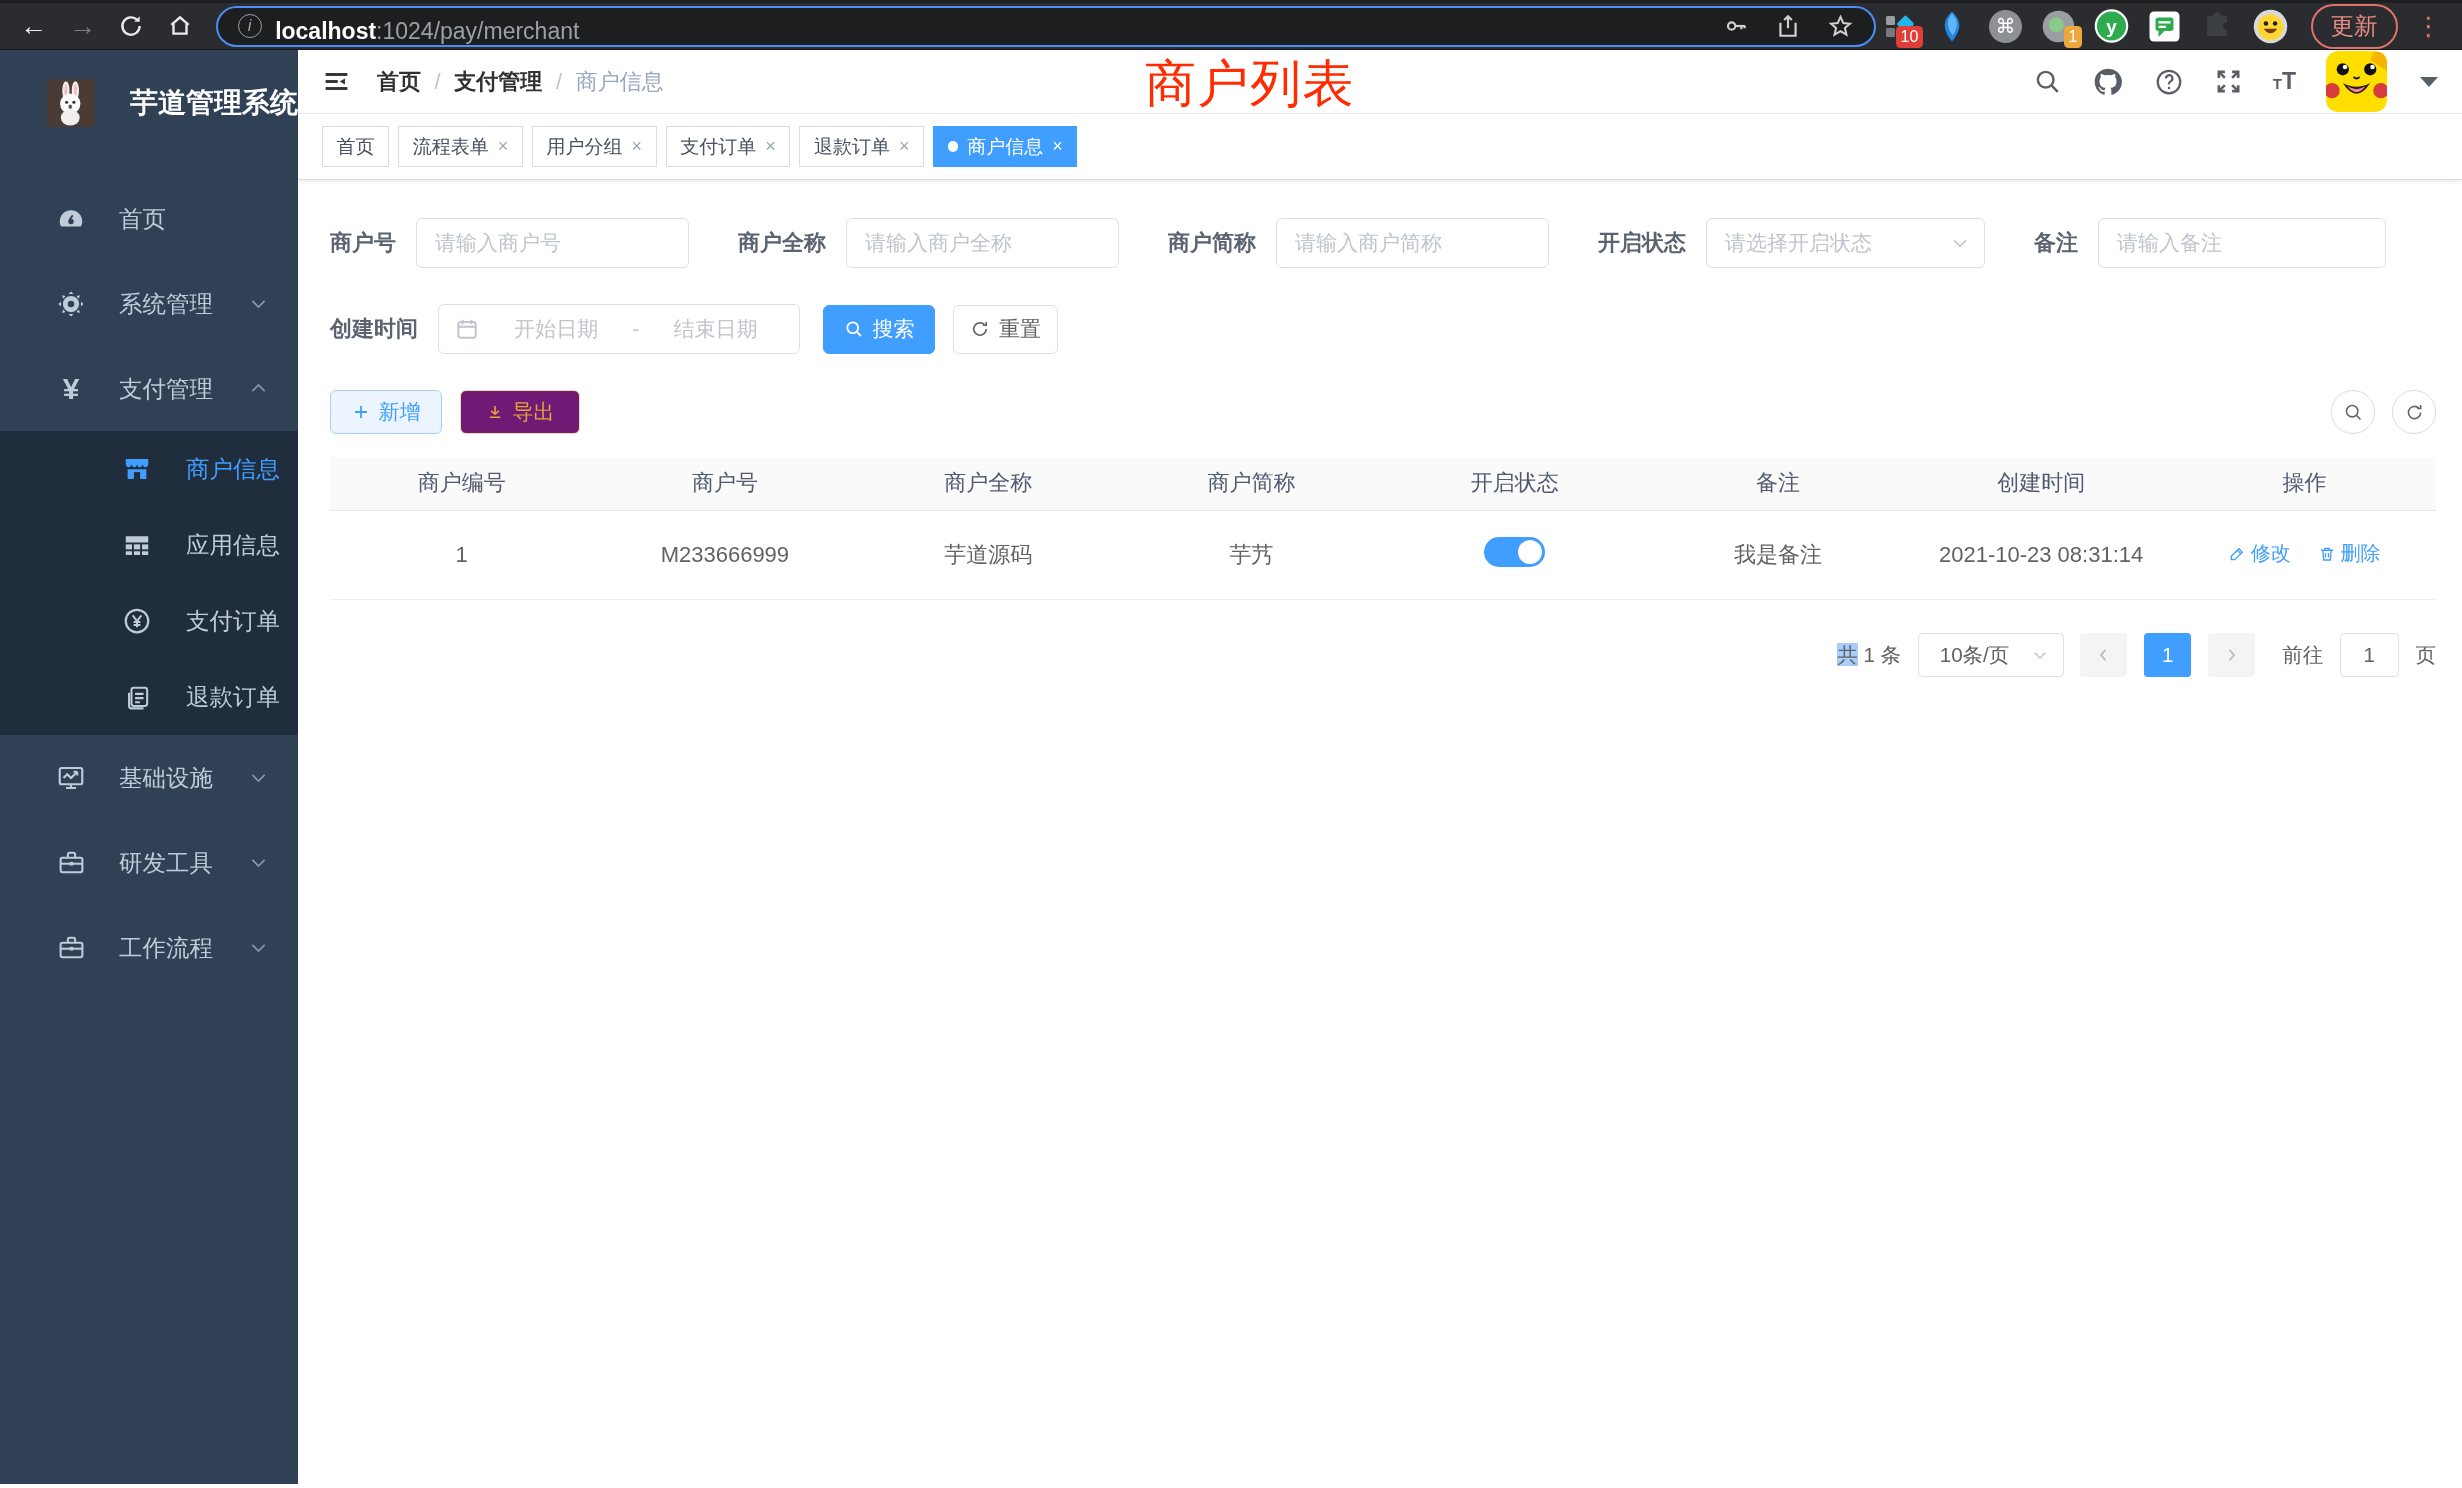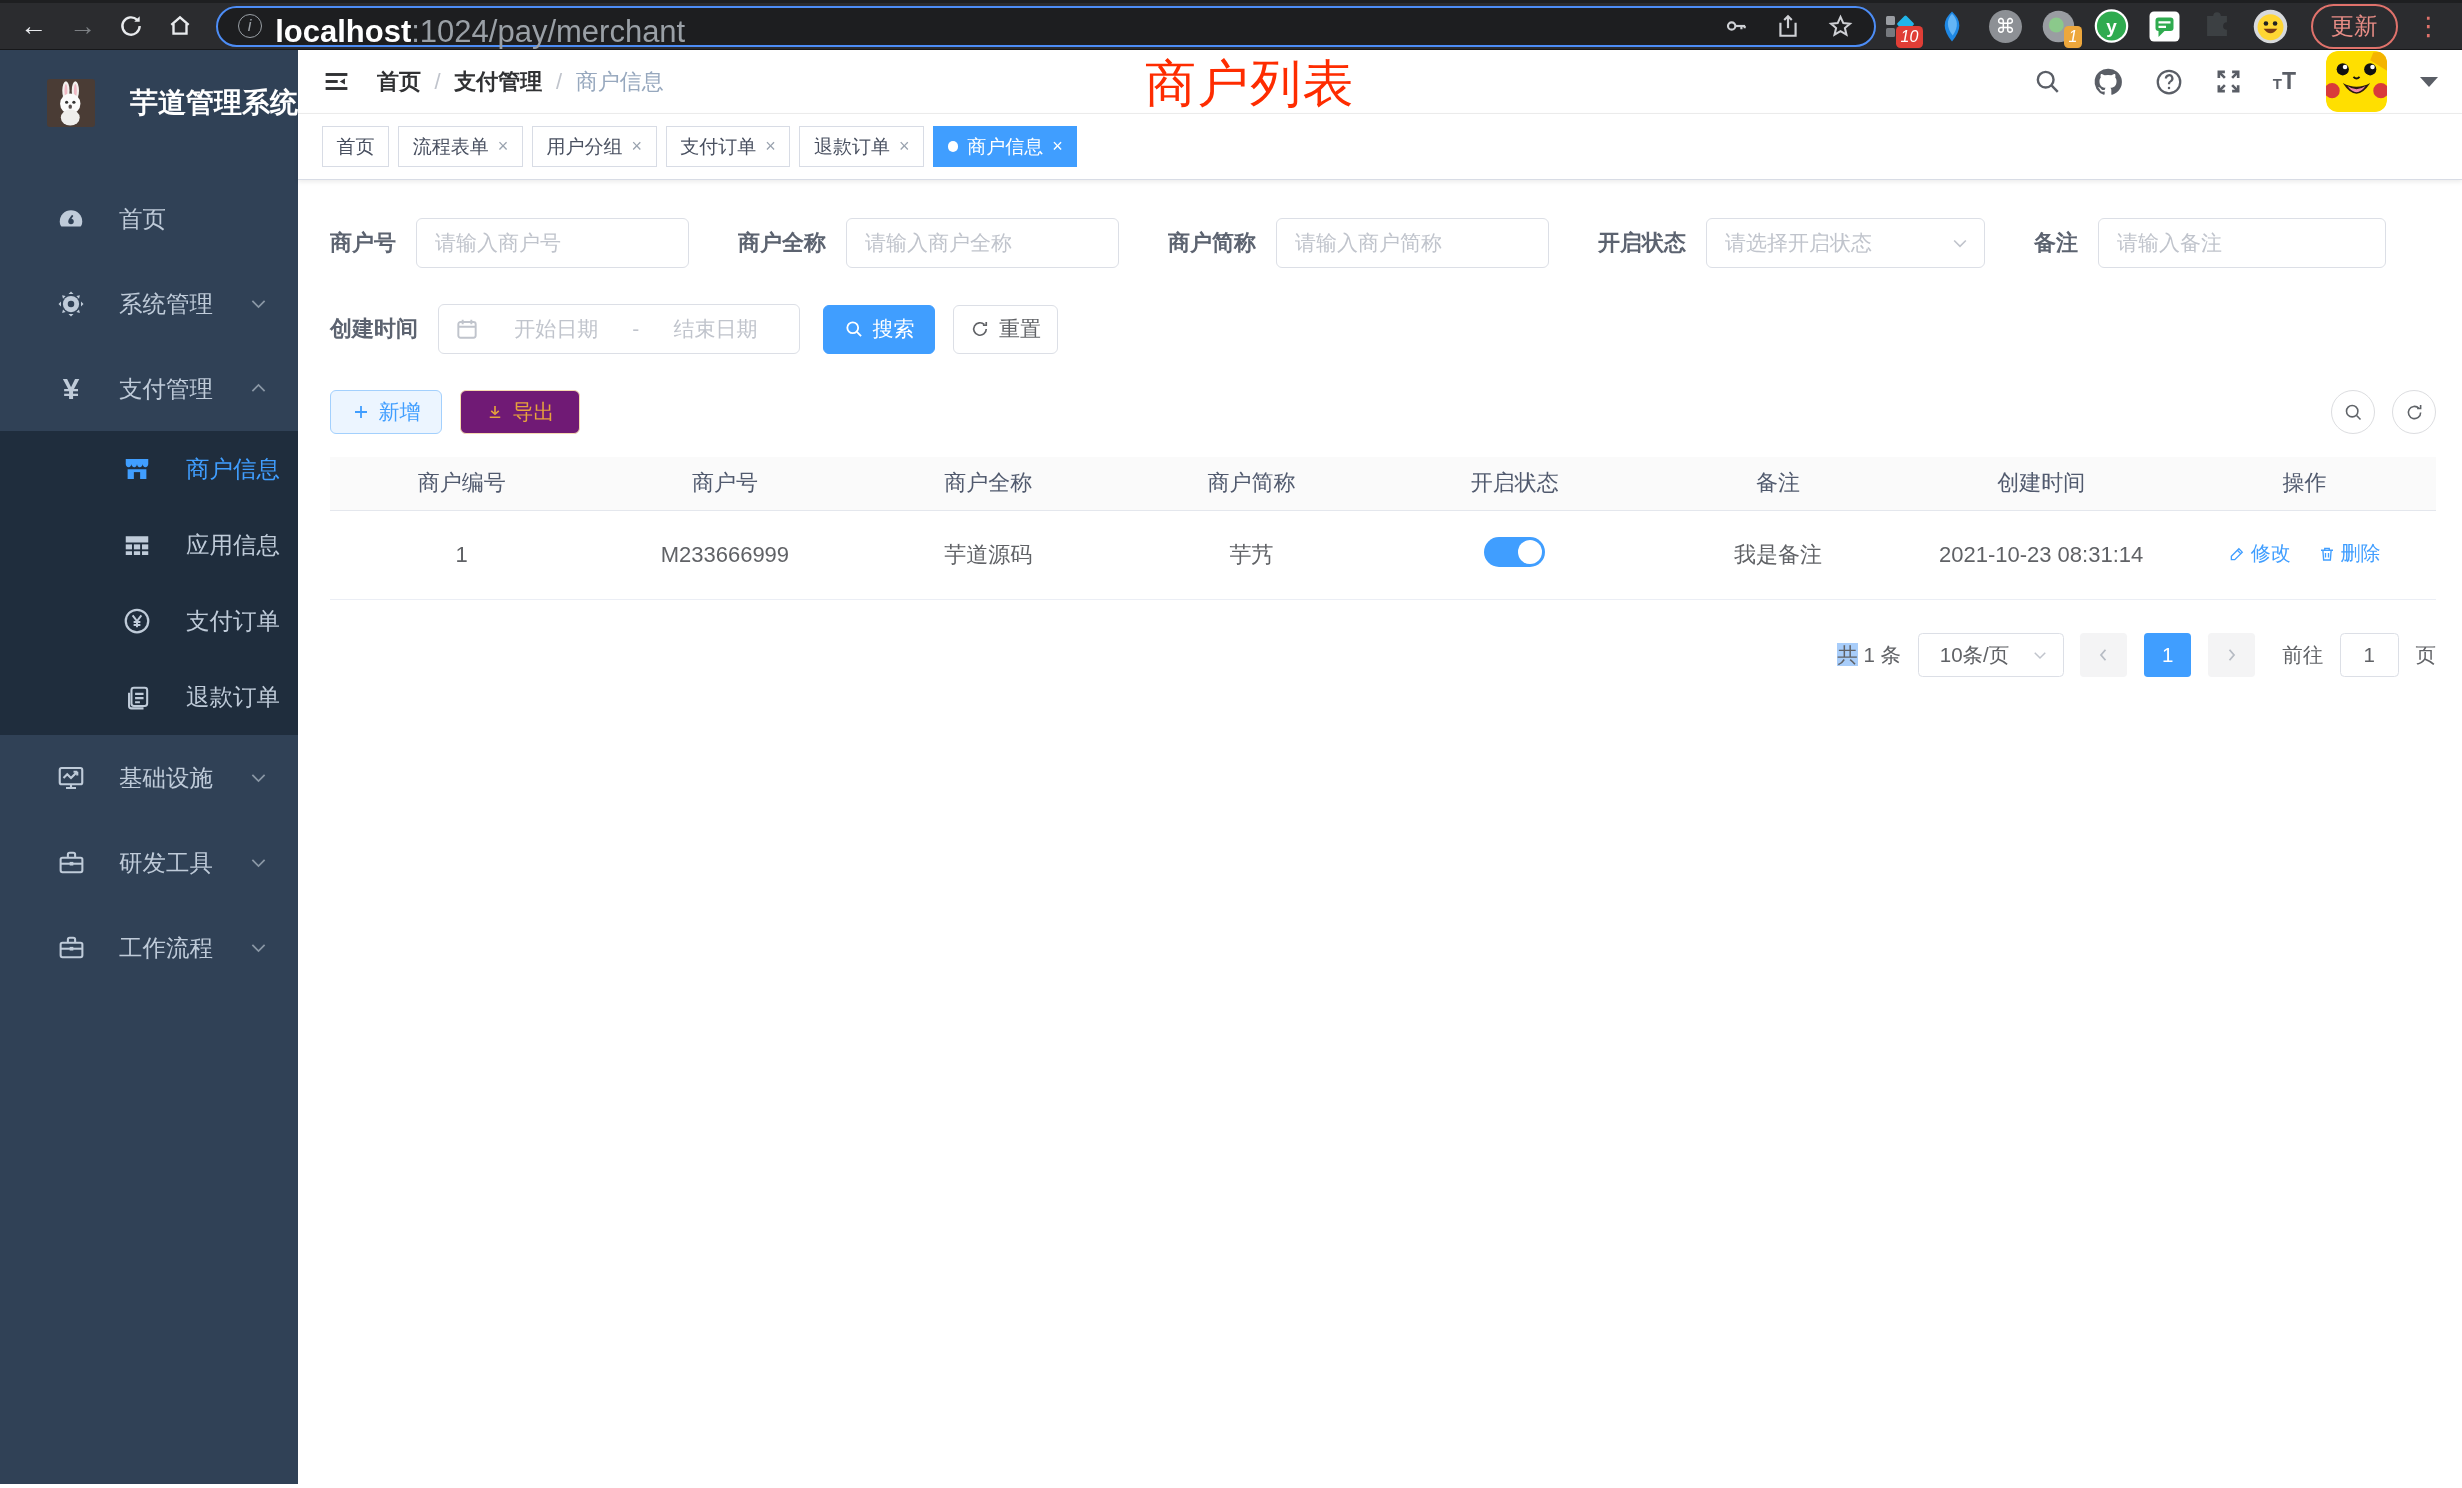--- a/index.html
+++ b/index.html
@@ -9,27 +9,27 @@
   
   .chrome { height:50px; background:#2b2c2f; border-top:3.8px solid #1e1f21; border-bottom:1.5px solid #17181a;
     display:flex; align-items:center; padding:0 12px; gap:6px; }
   .nav-btn { width:45px; height:39px; display:flex; align-items:center; justify-content:center;
     color:#e8eaed; font-size:27px; }
   .nav-btn.disabled { color:#7d8084; }
   .url-bar { width:1736px; height:41px; margin-left:7.6px; border-radius:21px; border:2.3px solid #4d8df6;
     background:#1d1e20; display:flex; align-items:center; padding:0 20px; gap:13.6px; }
   .info-badge { width:24px; height:24px; border:1.5px solid #9aa0a6; border-radius:50%; color:#9aa0a6;
     font-size:16.7px; display:flex; align-items:center; justify-content:center; flex:0 0 auto; font-style:italic; }
-  .url-text { font-size:31px; color:#9aa0a6; white-space:nowrap; flex:1;margin-top:11px; }
+  .url-text { font-size:23px; color:#9aa0a6; white-space:nowrap; flex:1;margin-top:11px; }
   .url-text b { color:#ffffff; font-weight:600; }
   .urlbar-icons { display:flex; align-items:center; gap:26px; color:#cfd1d5; }
   .ext-tray { display:flex; align-items:center; gap:18px; margin-left:auto; }
   .ext { position:relative; width:35px; height:35px; display:flex; align-items:center; justify-content:center; }
   .badge { position:absolute; bottom:-4.5px; right:-6px; background:#e03e36; color:#fff; font-size:16px;
-    border-radius:4.5px; padding:0.8px 4.5px; line-height:20.5px;font-style:italic; }
+    border-radius:4.5px; padding:0.8px 4.5px; line-height:20.5px; }
   .badge.orange { background:#eda73c; color:#fff; }
   .circle-ext { width:33px; height:33px; border-radius:50%; background:#8d9095; color:#fff;
     display:flex; align-items:center; justify-content:center; font-size:20px; }
   .update-pill { margin-left:16.7px; border:2.3px solid #e0726b; color:#e88d86; border-radius:23px;
     font-size:23.5px; padding:4.5px 18px; white-space:nowrap; }
   .chrome-menu { color:#e0726b; font-size:26px; margin:0 7.6px 0 12px; letter-spacing:0.8px; }
 
   
   .app { display:flex; height:1434px; }
 

